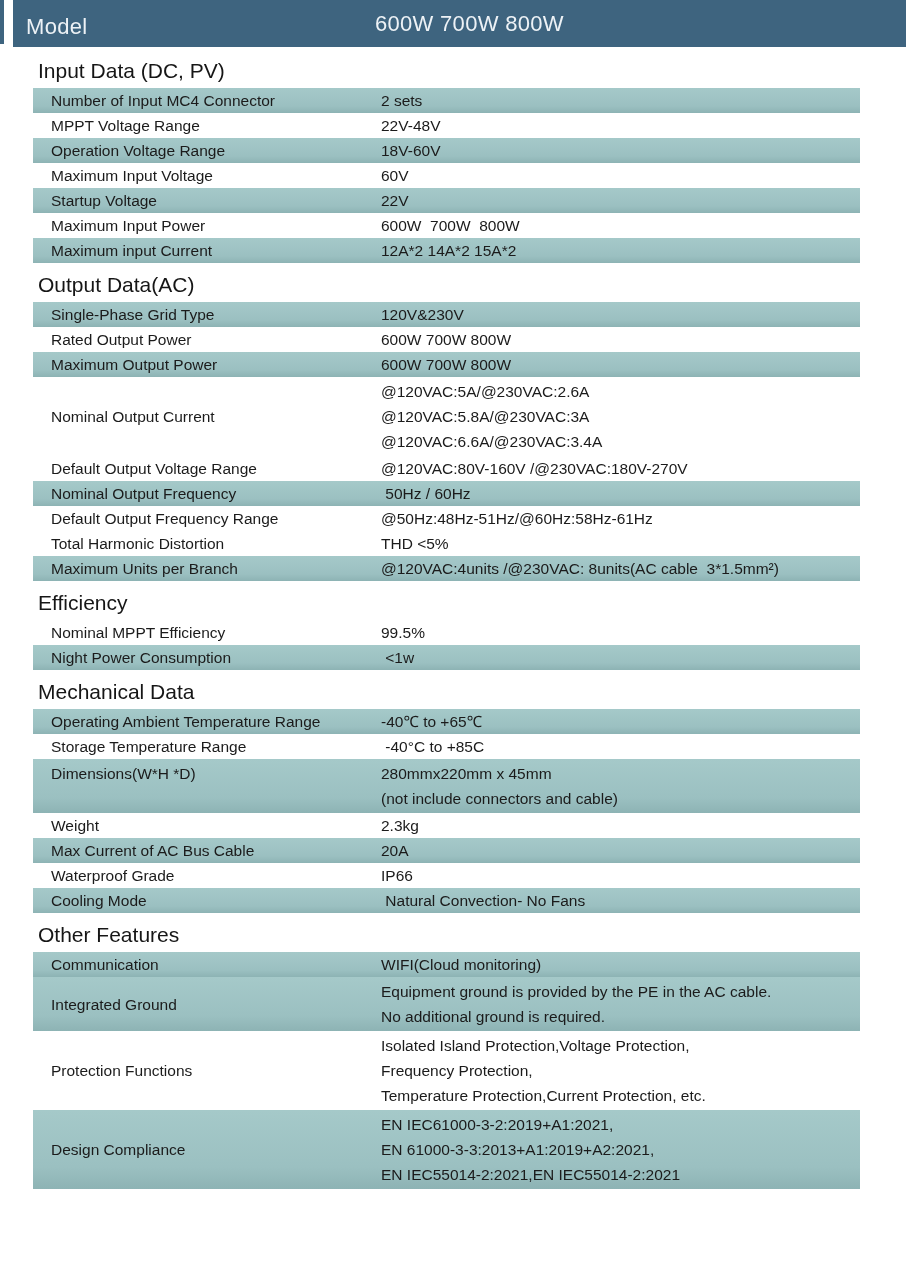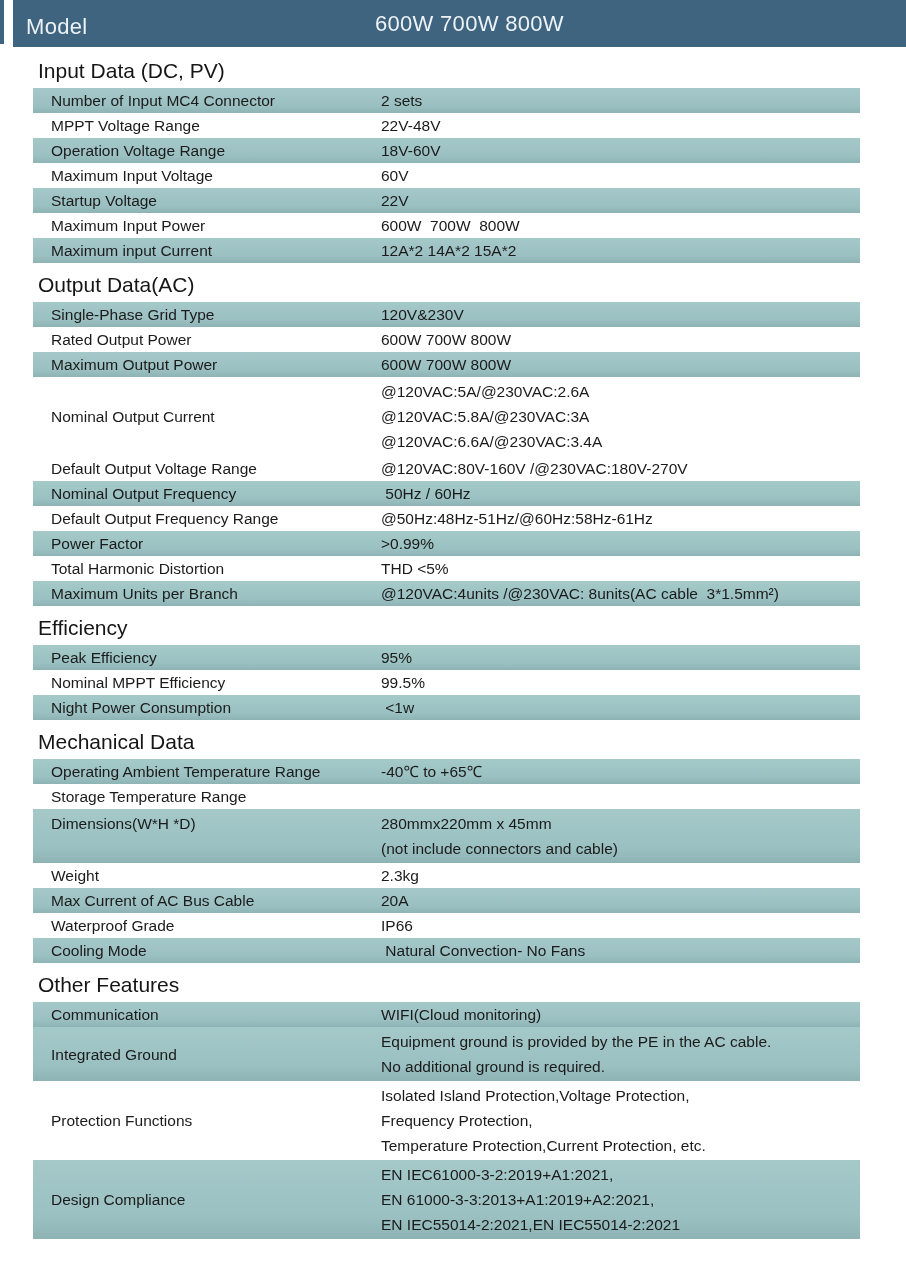--- a/index.html
+++ b/index.html
@@ -152,45 +152,33 @@
       <div class="cell-value">
         <div class="value-line"> 50Hz / 60Hz</div>
       </div>
     </div>
     <div class="row">
       <div class="cell-label">Default Output Frequency Range</div>
       <div class="cell-value">
         <div class="value-line">@50Hz:48Hz-51Hz/@60Hz:58Hz-61Hz</div>
       </div>
     </div>
-    <div class="row hl">
-      <div class="cell-label">Power Factor</div>
-      <div class="cell-value">
-        <div class="value-line">&gt;0.99%</div>
-      </div>
-    </div>
     <div class="row">
       <div class="cell-label">Total Harmonic Distortion</div>
       <div class="cell-value">
         <div class="value-line">THD &lt;5%</div>
       </div>
     </div>
     <div class="row hl">
       <div class="cell-label">Maximum Units per Branch</div>
       <div class="cell-value">
         <div class="value-line">@120VAC:4units /@230VAC: 8units(AC cable  3*1.5mm²)</div>
       </div>
     </div>
     <div class="section-title">Efficiency</div>
-    <div class="row hl">
-      <div class="cell-label">Peak Efficiency</div>
-      <div class="cell-value">
-        <div class="value-line">95%</div>
-      </div>
-    </div>
     <div class="row">
       <div class="cell-label">Nominal MPPT Efficiency</div>
       <div class="cell-value">
         <div class="value-line">99.5%</div>
       </div>
     </div>
     <div class="row hl">
       <div class="cell-label">Night Power Consumption</div>
       <div class="cell-value">
         <div class="value-line"> &lt;1w</div>
@@ -198,20 +186,23 @@
     </div>
     <div class="section-title">Mechanical Data</div>
     <div class="row hl">
       <div class="cell-label">Operating Ambient Temperature Range</div>
       <div class="cell-value">
         <div class="value-line">-40℃ to +65℃</div>
       </div>
     </div>
     <div class="row">
       <div class="cell-label">Storage Temperature Range</div>
+      <div class="cell-value">
+        <div class="value-line"> -40°C to +85C</div>
+      </div>
     </div>
     <div class="row hl multi vtop">
       <div class="cell-label">Dimensions(W*H *D)</div>
       <div class="cell-value">
         <div class="value-line">280mmx220mm x 45mm</div>
         <div class="value-line">(not include connectors and cable)</div>
       </div>
     </div>
     <div class="row">
       <div class="cell-label"> Weight</div>

